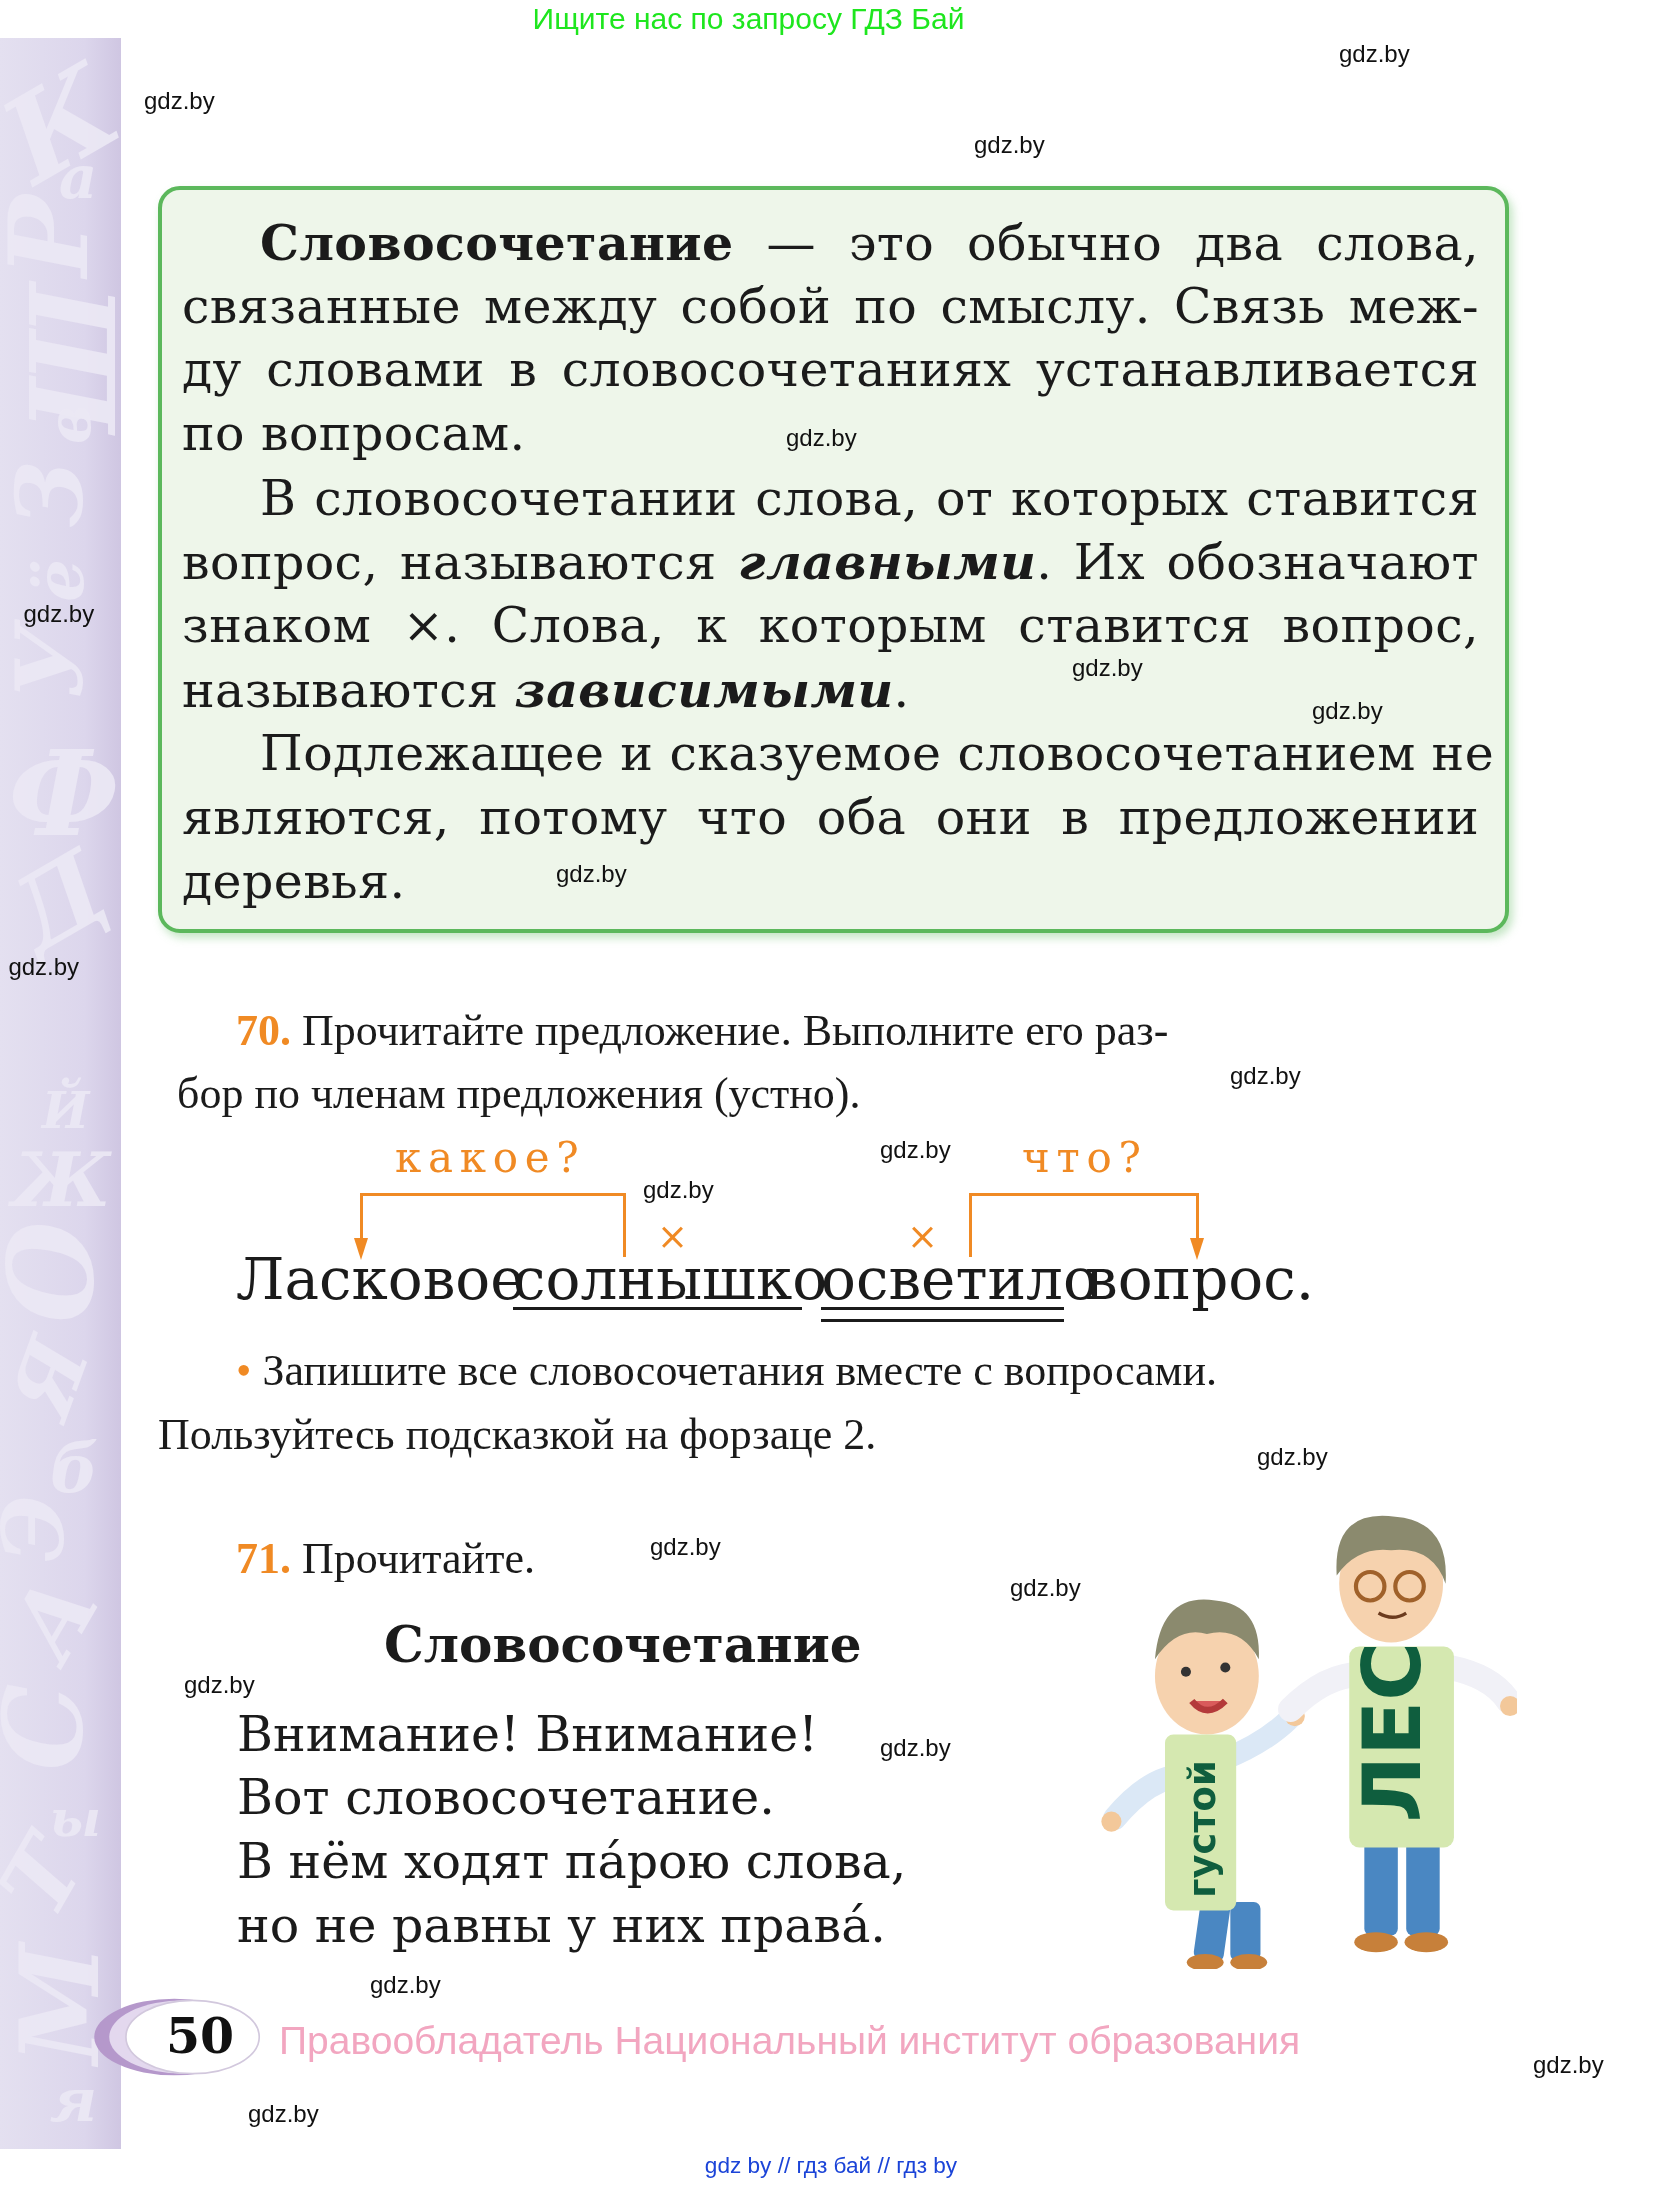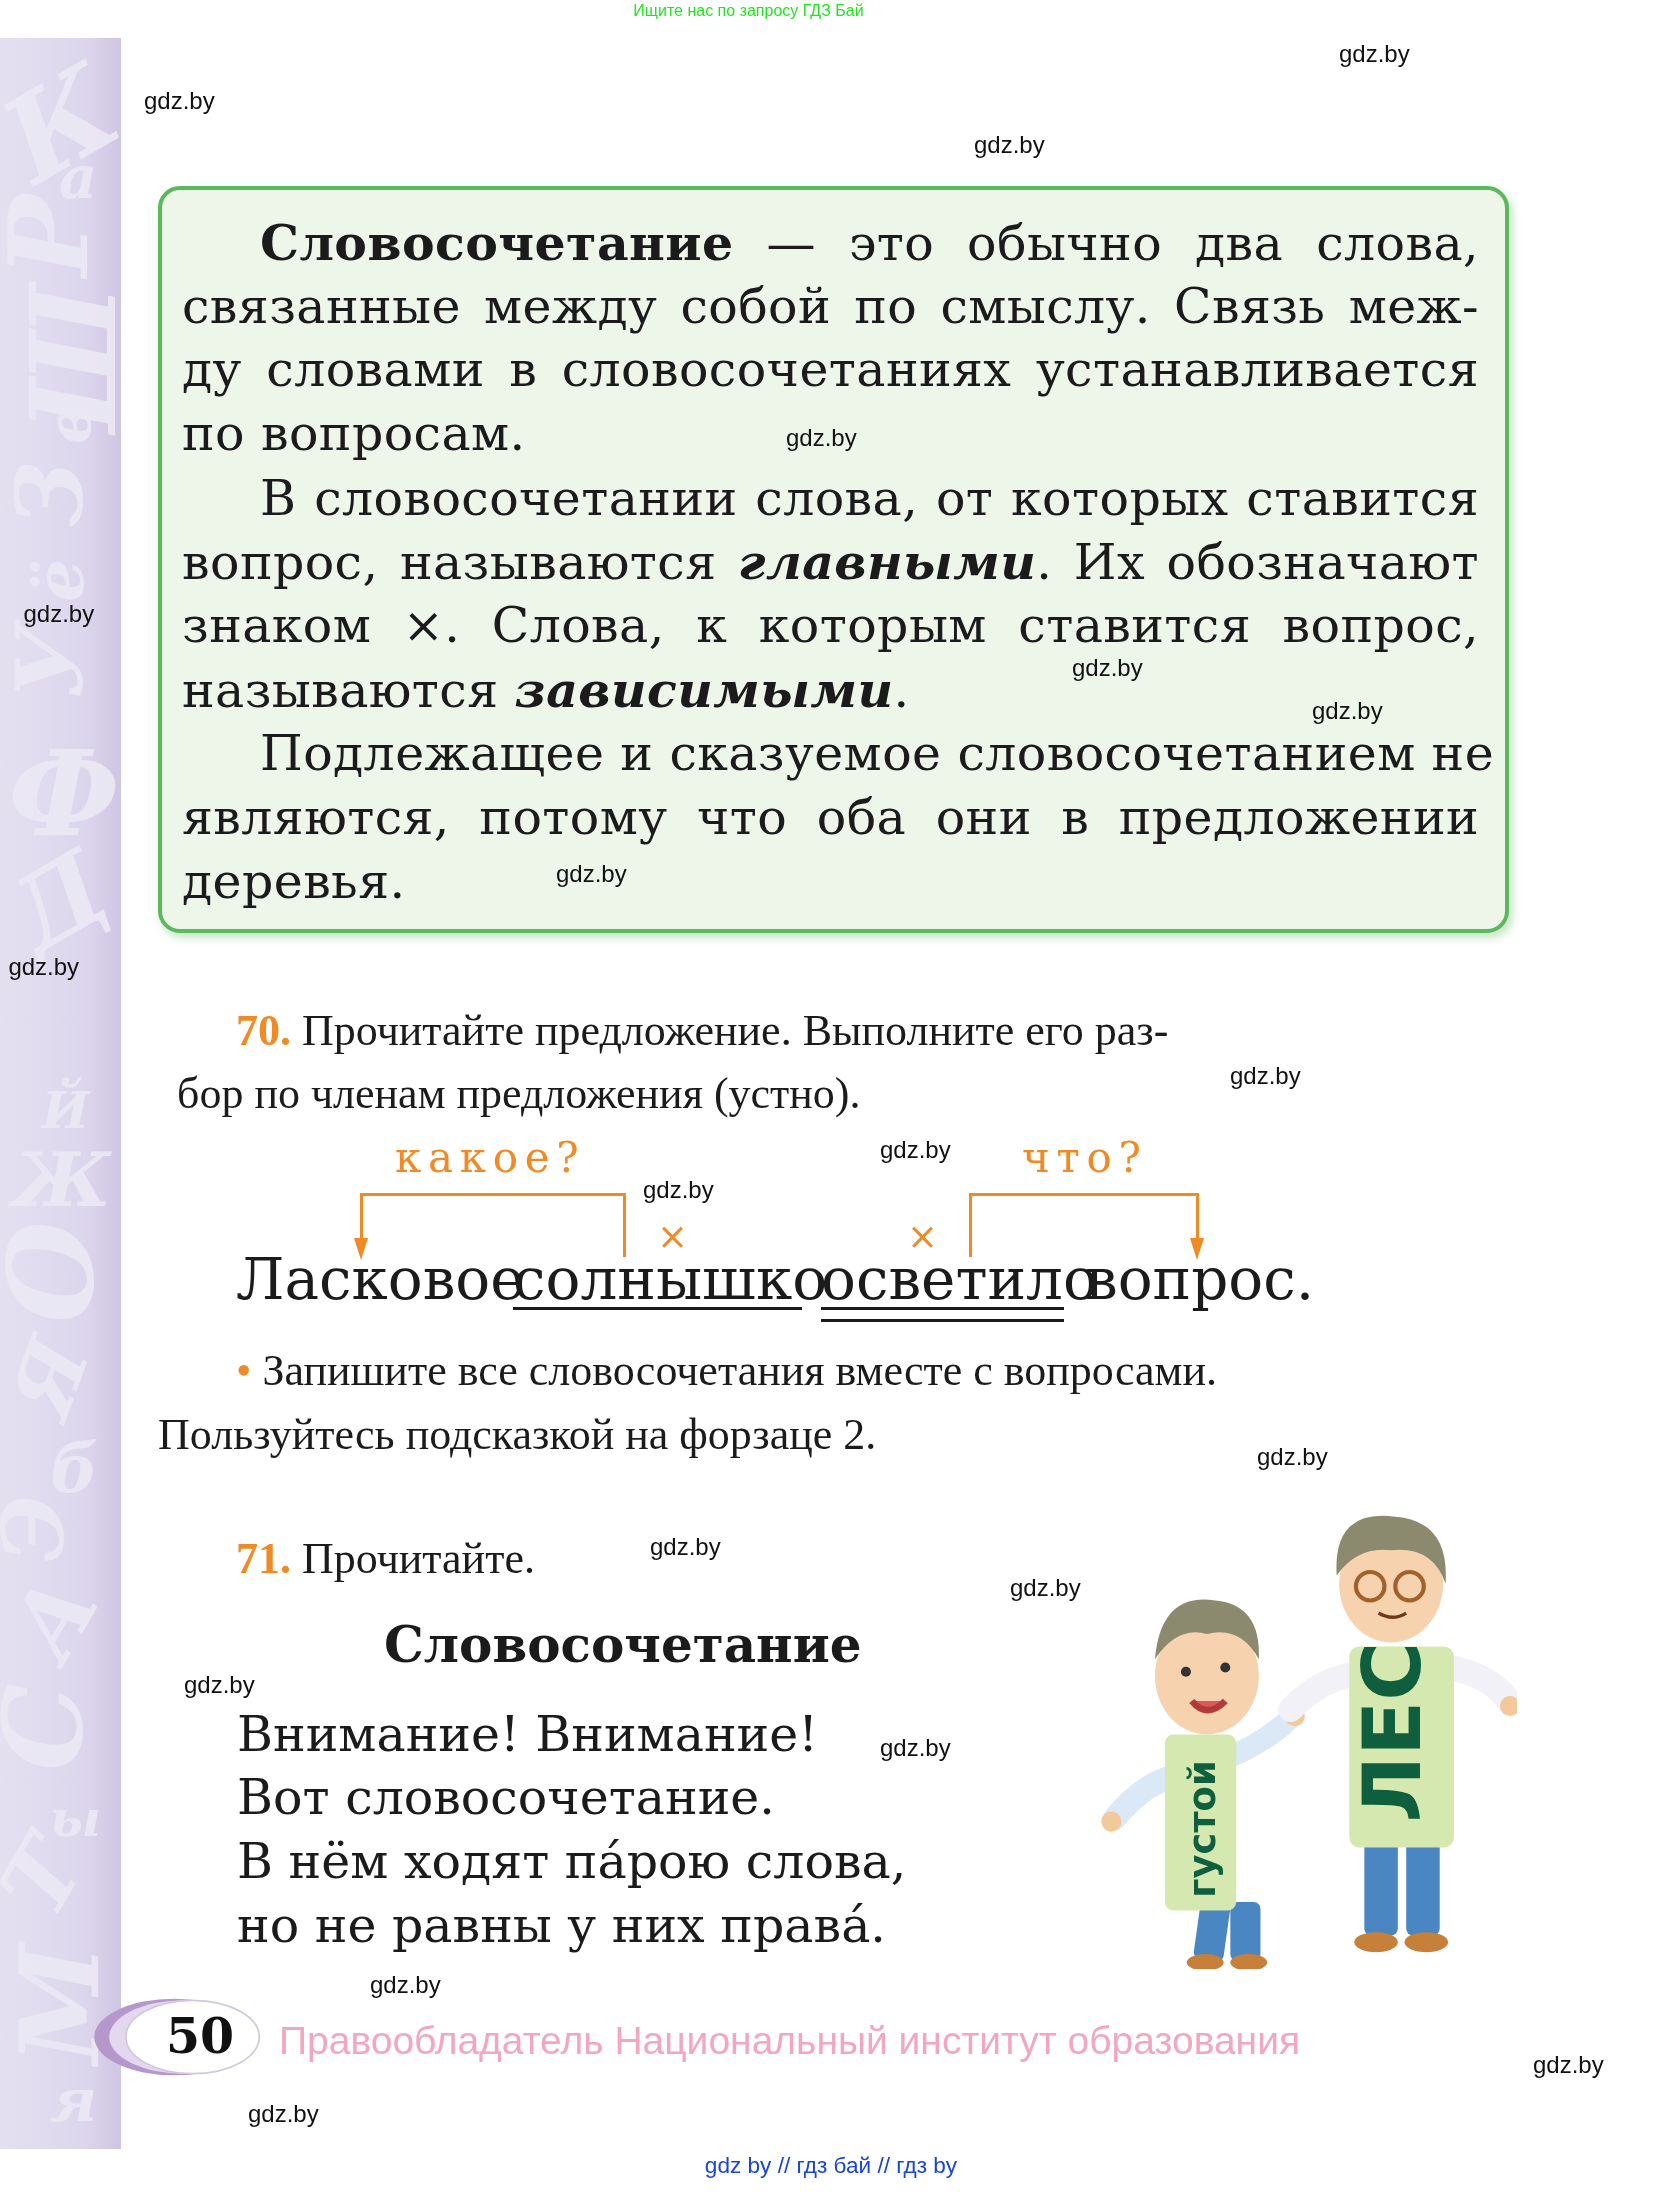--- a/index.html
+++ b/index.html
@@ -2,21 +2,21 @@
 <html style="font-size:13.4px"><head>
 <meta charset="utf-8">
 <style>
   html, body { margin:0; padding:0; }
   body { width:1662px; height:2205px; position:relative; background:#ffffff; overflow:hidden;
          font-family:"Liberation Sans", sans-serif; color:#1a1a1a; }
   .abs { position:absolute; }
   .wm { position:absolute; font-family:"Liberation Sans", sans-serif; font-size:24px; color:#111; white-space:nowrap; }
   .serif { font-family:"DejaVu Serif", "Liberation Serif", serif; }
 
-  #top-banner { left:0; width:1497px; top:1.7px; text-align:center; font-size:16px; color:#1ee61e; }
+  #top-banner { left:0; width:1497px; top:1.7px; text-align:center; font-size:30px; color:#1ee61e; }
 
   #sidebar { left:0; top:38px; width:121px; height:2111px;
      background:linear-gradient(to right, #e4e0f0 0%, #dcd6ec 70%, #cfc6e2 100%); overflow:hidden; }
   .side-letter { position:absolute; color:#ece9f5; font-family:"DejaVu Serif", serif; font-weight:bold;
      font-style:italic; opacity:0.9; }
 
   #rule-box { left:158px; top:186px; width:1351px; height:747px; border:4.2px solid #5cb85c; border-radius:22px;
      background:#eef6ea; box-shadow:3.4px 5px 8.4px rgba(92,184,92,0.35); box-sizing:border-box; }
   .box-line { position:absolute; left:182px; width:1297px; font-size:49px; line-height:64px; white-space:nowrap;
      text-align:justify; text-align-last:justify; font-family:"DejaVu Serif", "Liberation Serif", serif; color:#1b1b1b; letter-spacing:0.4px; }

